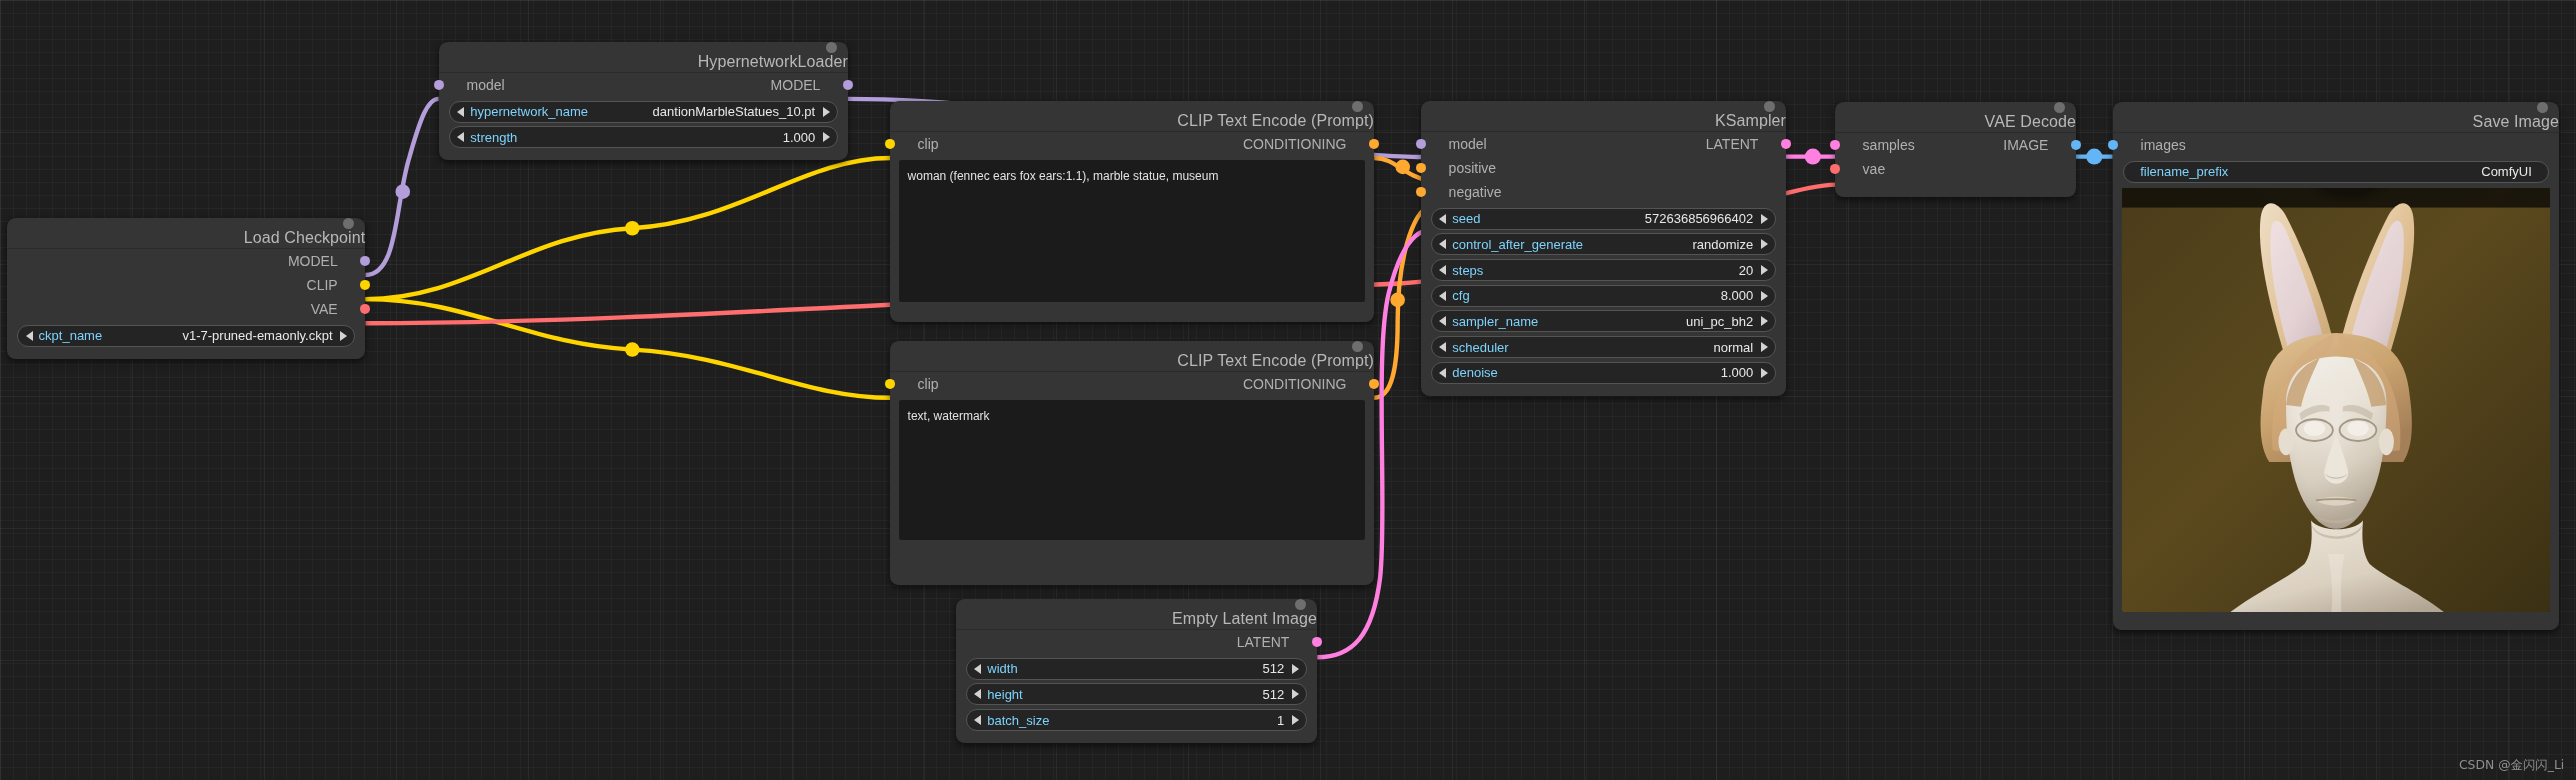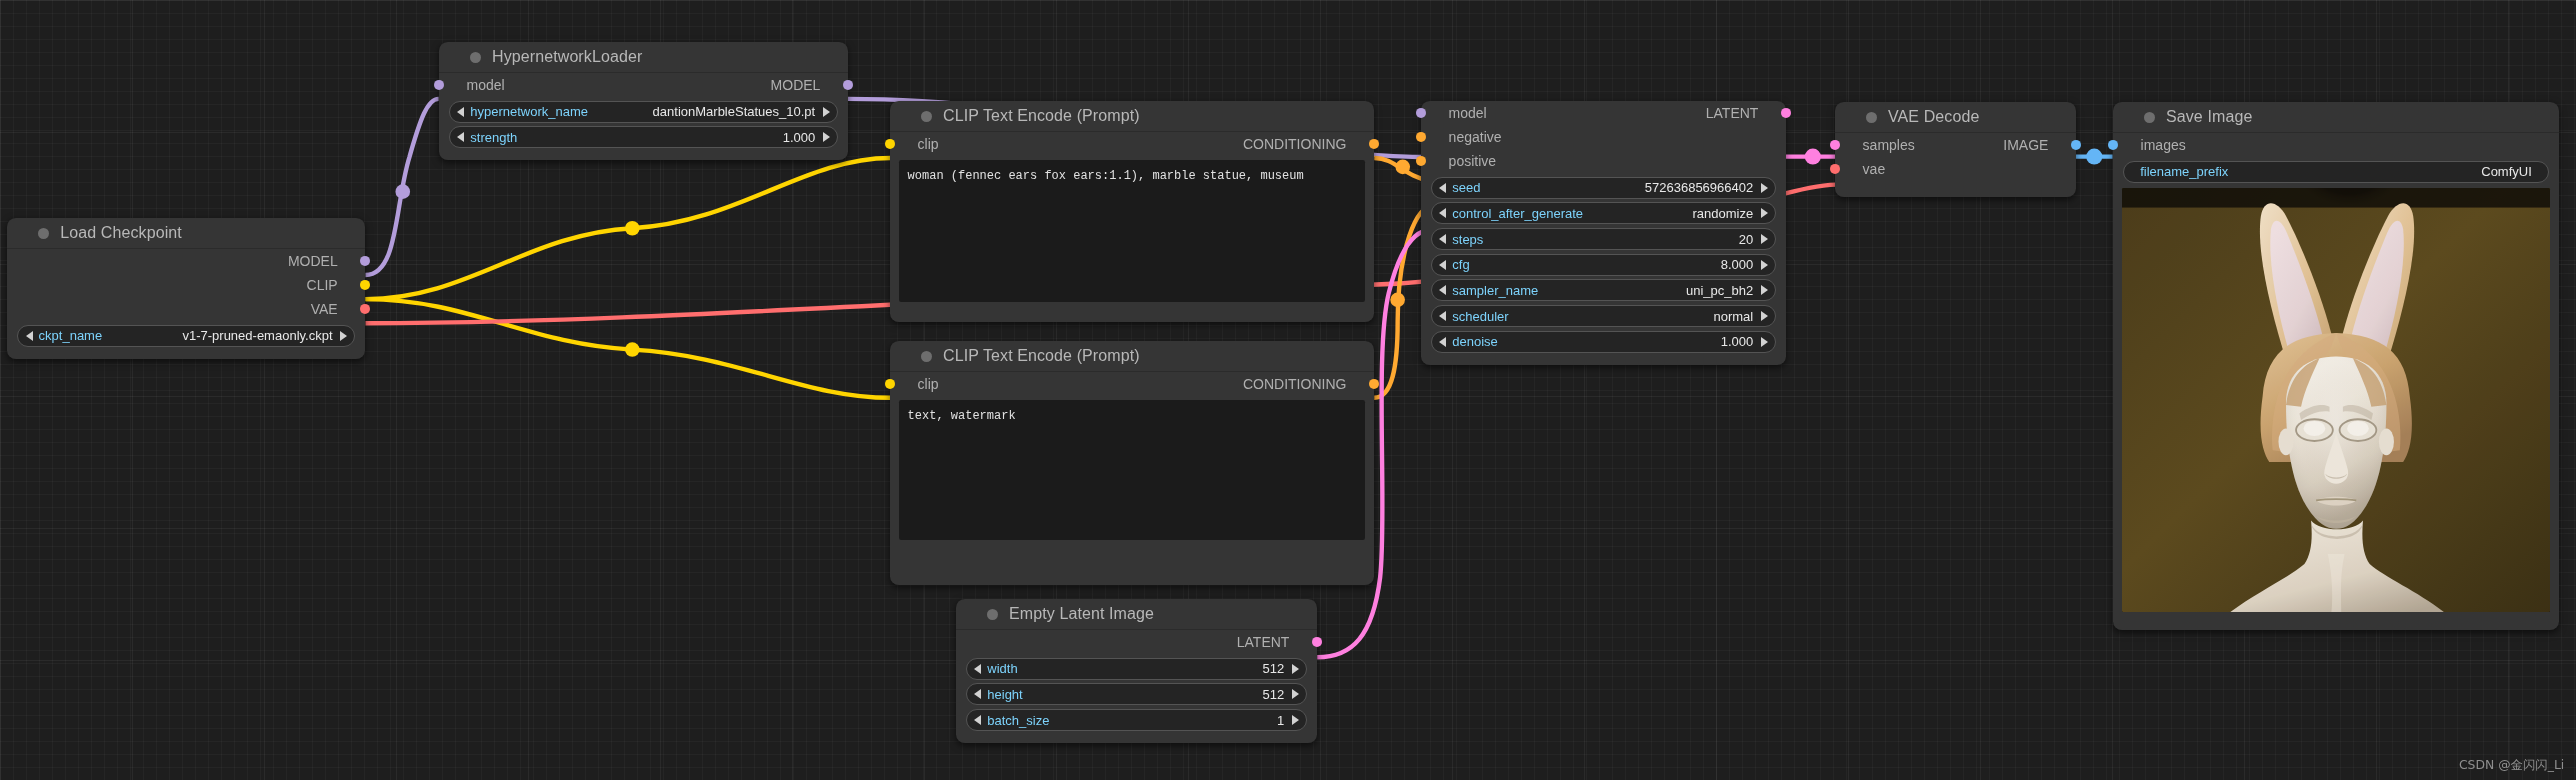--- a/index.html
+++ b/index.html
@@ -28,23 +28,24 @@
   .node {
     position: absolute;
     background: #353535;
     border-radius: 8.8px;
     box-shadow: 0 2.2px 7.3px rgba(0,0,0,0.55);
     z-index: 5;
     overflow: visible;
   }
   .node-title {
     height: 31px;
-    display: flex; align-items: center;
+    display: flex; align-items: flex-end;
     padding-left: 31px;
     border-bottom: 0.7px solid #2b2b2b;
+    flex-direction: column;
   }
   .title-dot {
     width: 11px; height: 11px; border-radius: 50%;
     background: #6e6e6e; flex: none; margin-right: 11px;
   }
   .title-text {
     color: #b8b8b8; font-size: 16px; letter-spacing: 0.1px;
     white-space: nowrap;
   }
   .node-body { position: relative; padding: 0 0 12px 0; }
@@ -93,21 +94,21 @@
   .widget.textonly .w-name  { margin-left: 0; }
   .widget.textonly .w-value { margin-left: 0; margin-right: 0; }
 
   
   .textarea {
     margin: 4.4px 8.8px 0 8.8px;
     background: #1b1b1b;
     border-radius: 2.2px;
     padding: 7.3px 8.8px;
     color: #e2e2e2;
-    font-family: Liberation Mono, monospace;
+    font-family: Liberation Sans, sans-serif;
     font-size: 12px;
     line-height: 1.35;
     white-space: pre-wrap;
     word-break: break-word;
     overflow: hidden;
   }
 
   
   .preview {
     margin: 5.8px 8.8px 0 8.8px;
@@ -243,34 +244,38 @@
         <span class="dot in" style="background:#ffd500;"></span>
         <span class="port-label" style="margin-left:13px;">clip</span>
         <span class="port-label" style="margin-left:auto;margin-right:13px;">CONDITIONING</span>
         <span class="dot out" style="background:#ffa931;"></span>
       </div>
       <div class="textarea" style="height:140px;">text, watermark</div>
     </div>
   </div>
 
   <div class="node" style="left:1421px; top:101px; width:365px;">
+    <div class="node-title">
+      <span class="title-dot"></span>
+      <span class="title-text">KSampler</span>
+    </div>
     <div class="node-body">
       <div class="port-row" style="justify-content:space-between;">
         <span class="dot in" style="background:#b39ddb;"></span>
         <span class="port-label" style="margin-left:13px;">model</span>
         <span class="port-label" style="margin-left:auto;margin-right:13px;">LATENT</span>
         <span class="dot out" style="background:#ff80e0;"></span>
       </div>
       <div class="port-row in">
         <span class="dot in" style="background:#ffa931;"></span>
-        <span class="port-label">negative</span>
+        <span class="port-label">positive</span>
       </div>
       <div class="port-row in">
         <span class="dot in" style="background:#ffa931;"></span>
-        <span class="port-label">positive</span>
+        <span class="port-label">negative</span>
       </div>
 
       <div class="widget">
         <span class="arrow left"></span>
         <span class="w-name">seed</span>
         <span class="w-value">572636856966402</span>
         <span class="arrow right"></span>
       </div>
       <div class="widget">
         <span class="arrow left"></span>

